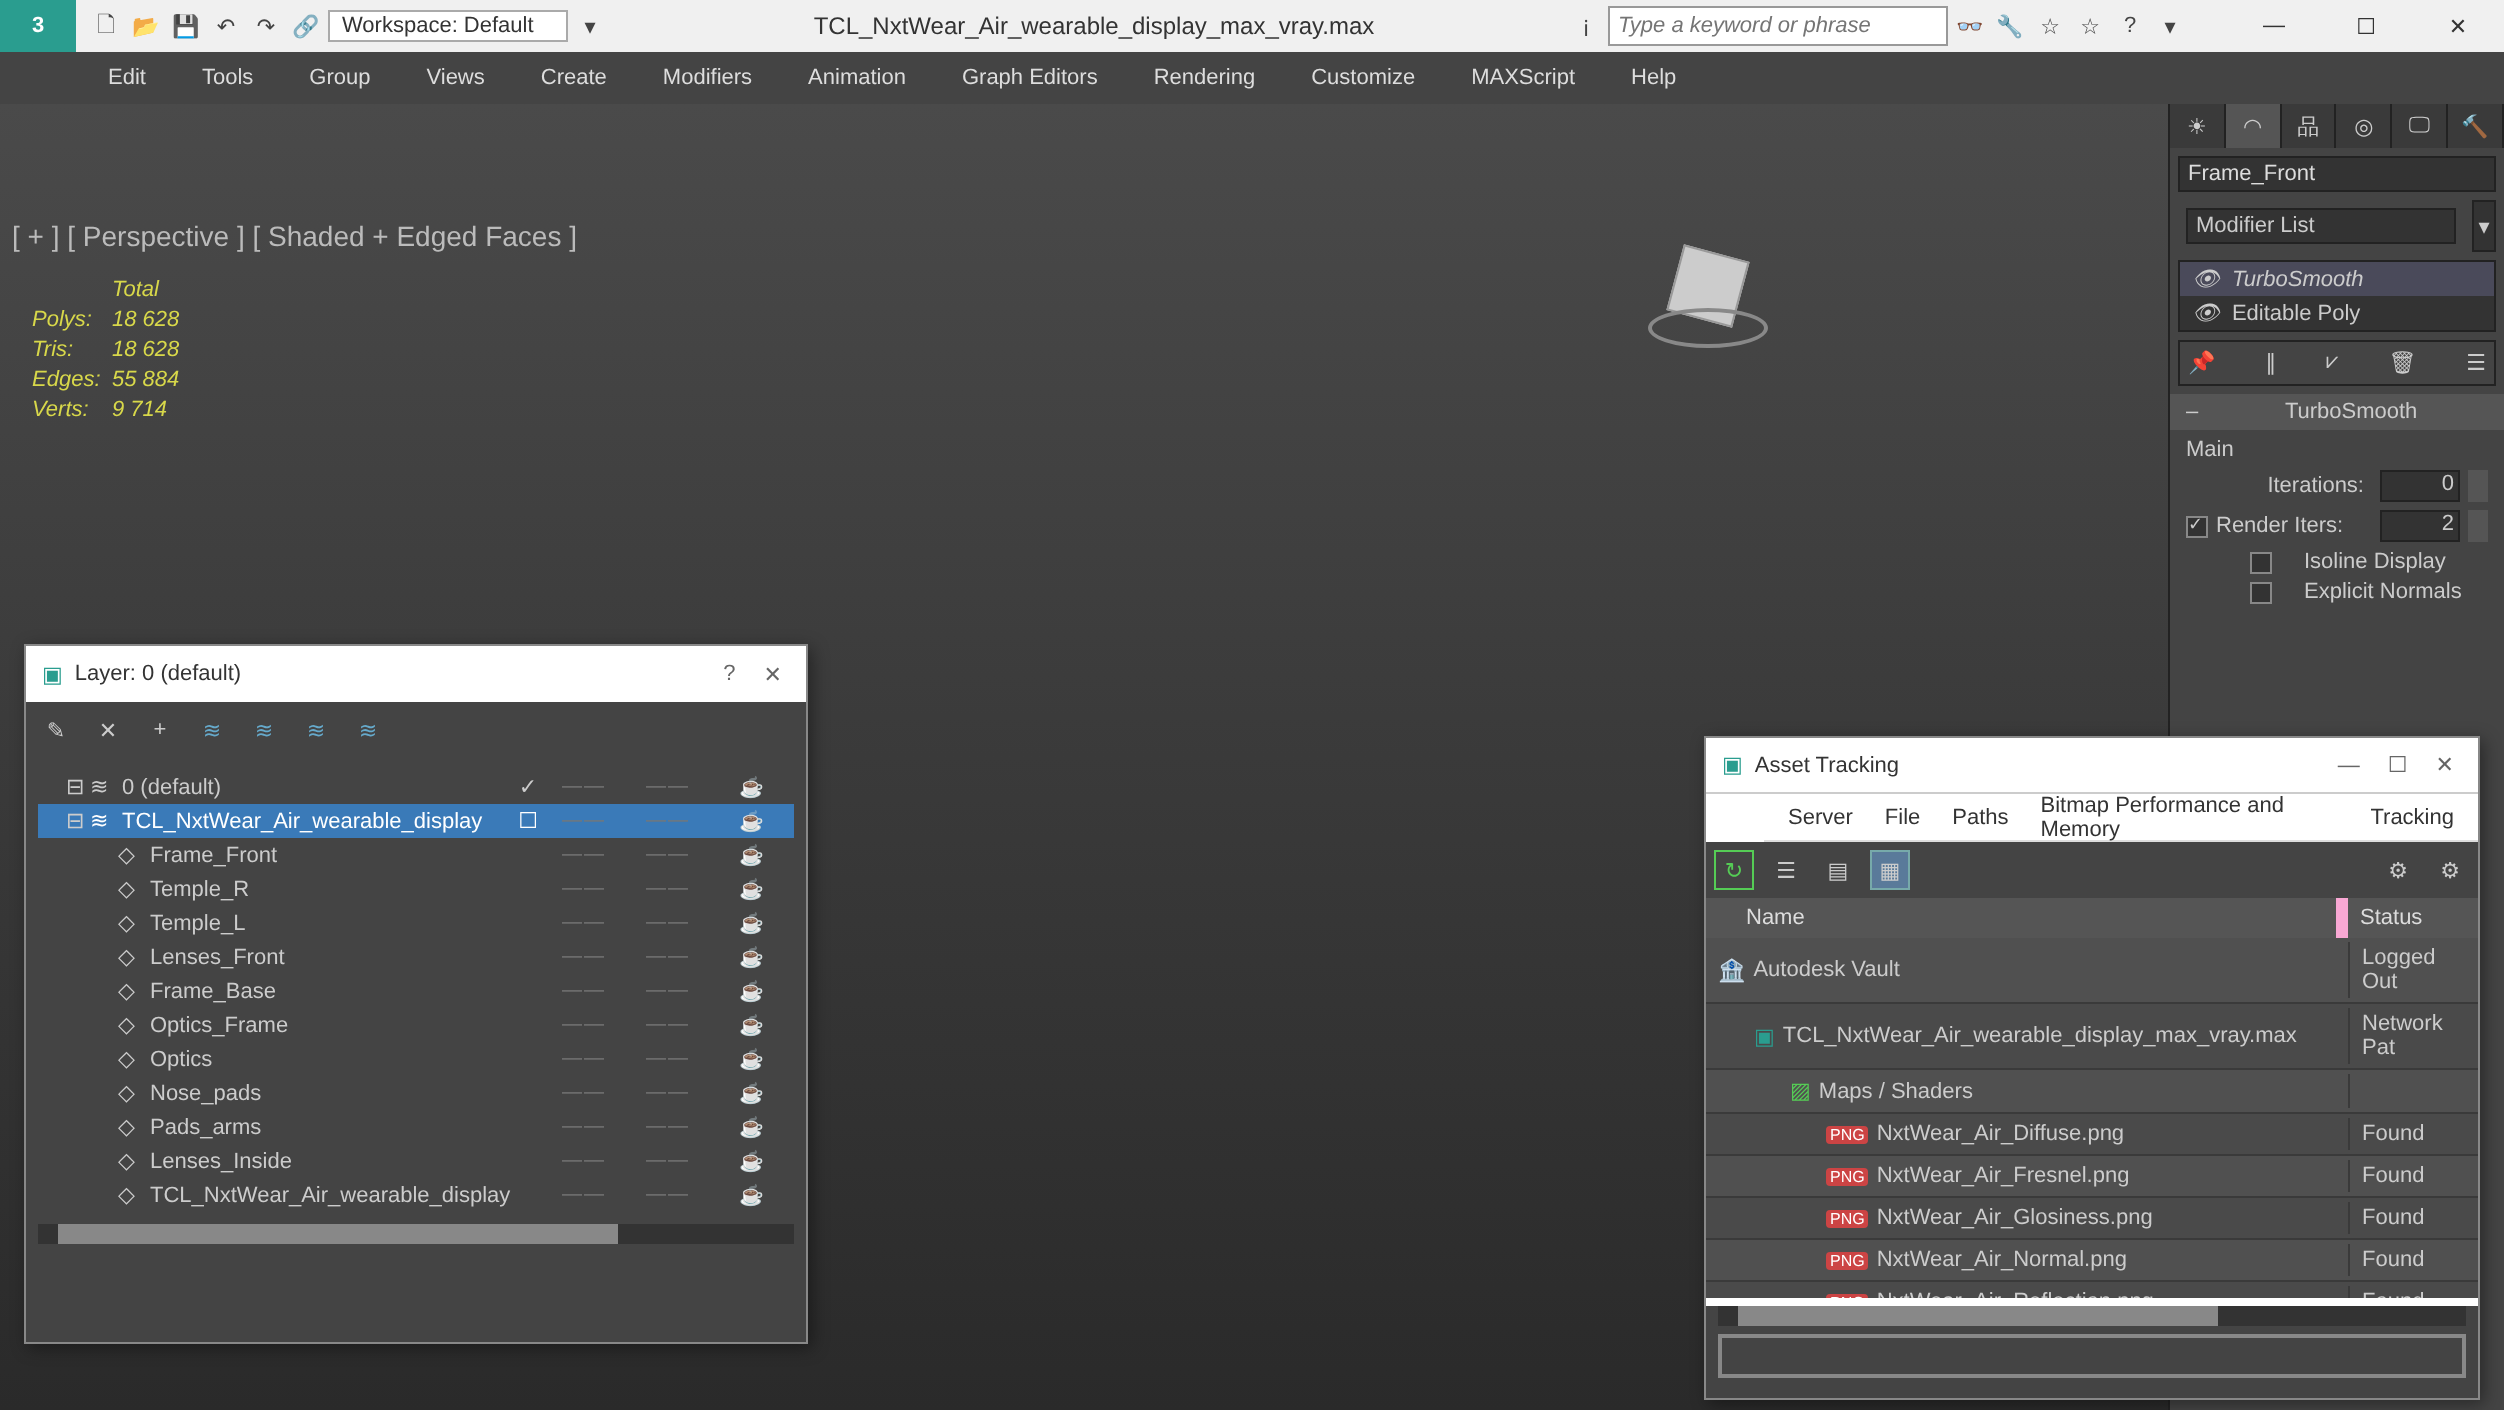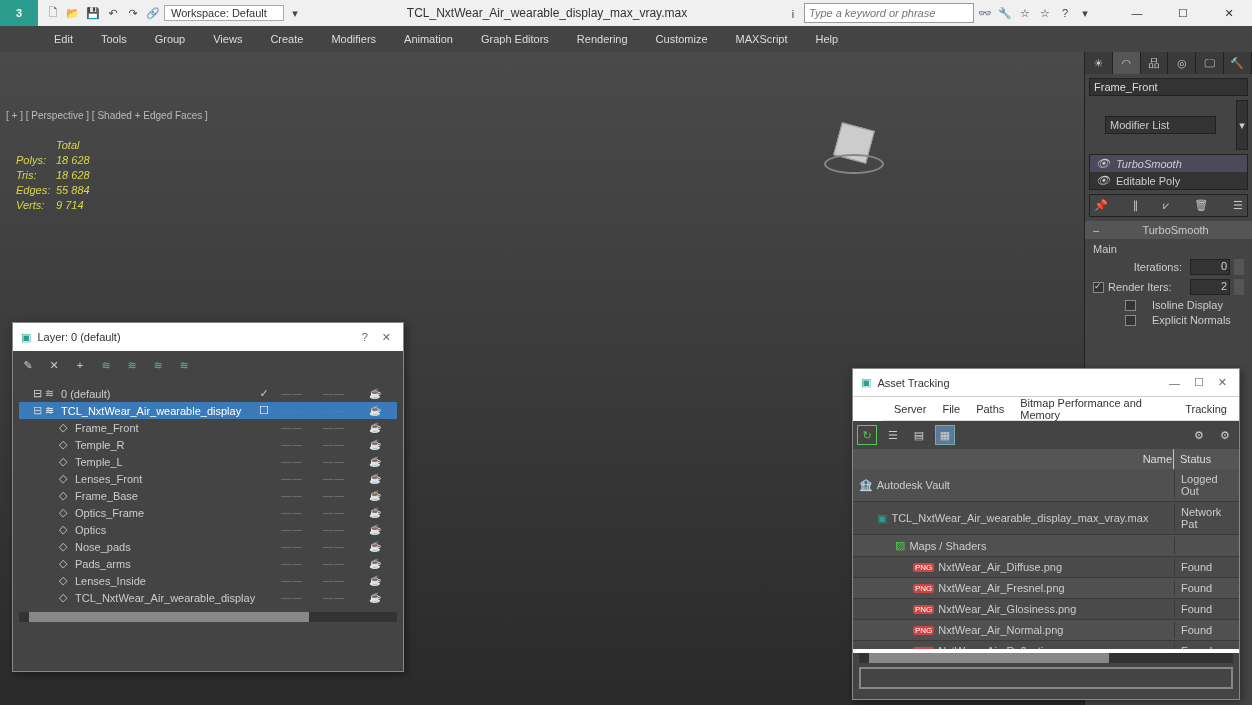--- a/index.html
+++ b/index.html
@@ -15,21 +15,21 @@
 .search-wrap { display: flex; align-items: center; gap: 2px; }
 .search-input { width: 170px; height: 20px; border: 1px solid #999; background: #fff; font-style: italic; padding: 0 4px; color: #888; }
 .win-btns { display: flex; margin-left: 20px; }
 .win-btn { width: 46px; height: 26px; display: flex; align-items: center; justify-content: center; color: #333; cursor: pointer; }
 
 
 .menubar { height: 26px; background: #444; display: flex; align-items: center; padding-left: 40px; gap: 0; }
 .menu-item { padding: 4px 14px; color: #ddd; cursor: pointer; }
 
 
-.vp-label { position: absolute; top: 58px; left: 6px; color: #bbb; font-size: 10px; }
+.vp-label { position: absolute; top: 58px; left: 6px; color: #bbb; font-size: 14px; }
 
 
 .stats { position: absolute; top: 86px; left: 16px; color: #d8d84a; font-size: 11px; line-height: 15px; font-style: italic; }
 .stats-row { display: flex; }
 .stats-label { width: 40px; }
 .stats-val { }
 
 
 .viewport { position: absolute; top: 52px; left: 0; right: 168px; bottom: 0; background: linear-gradient(#4a4a4a, #2a2a2a); }
 
@@ -41,21 +41,21 @@
 .viewcube { position: absolute; top: 74px; right: 200px; width: 60px; height: 50px; }
 .vc-cube { width: 34px; height: 34px; background: #ccc; margin: 0 auto; transform: rotate(15deg); border: 1px solid #999; }
 .vc-ring { width: 60px; height: 20px; border: 2px solid #888; border-radius: 50%; position: absolute; bottom: 2px; }
 
 
 .cmd-panel { position: absolute; top: 52px; right: 0; width: 168px; bottom: 0; background: #444; border-left: 1px solid #222; }
 .cmd-tabs { height: 22px; display: flex; background: #3a3a3a; }
 .cmd-tab { flex: 1; display: flex; align-items: center; justify-content: center; border-right: 1px solid #222; cursor: pointer; color: #ccc; }
 .cmd-tab.active { background: #555; }
 .obj-name { margin: 4px; height: 18px; background: #333; border: 1px solid #222; padding: 2px 4px; color: #ddd; }
-.mod-list { margin: 16px; height: 18px; background: #333; border: 1px solid #222; padding: 2px 4px; display: flex; justify-content: space-between; }
+.mod-list { margin: 4px; height: 18px; background: #333; border: 1px solid #222; padding: 2px 4px; display: flex; justify-content: space-between; }
 .mod-stack { margin: 4px; background: #333; border: 1px solid #222; }
 .mod-row { padding: 2px 6px; display: flex; align-items: center; gap: 6px; font-style: italic; }
 .mod-row.selected { background: #4a4a5a; }
 .mod-tools { margin: 4px; display: flex; justify-content: space-between; padding: 4px; border: 1px solid #222; }
 .rollout-hdr { background: #555; padding: 3px 8px; margin: 4px 0 0 0; display: flex; gap: 8px; }
 .rollout-body { padding: 4px 8px; }
 .param-row { display: flex; align-items: center; gap: 4px; margin: 4px 0; }
 .param-label { flex: 1; text-align: right; margin-right: 4px; }
 .spinner { width: 40px; height: 16px; background: #333; border: 1px solid #222; text-align: right; padding: 0 2px; }
 .spin-btns { width: 10px; height: 16px; background: #555; }
@@ -90,21 +90,21 @@
 
 .asset-dlg { top: 368px; left: 852px; width: 388px; height: 332px; background: #fff; }
 .asset-dlg .dlg-title { border-bottom: 1px solid #ccc; }
 .asset-menu { height: 24px; display: flex; align-items: center; padding: 0 4px; gap: 0; color: #333; border-bottom: 1px solid #ddd; margin-left: 29px; }
 .am-item { padding: 3px 8px; cursor: pointer; }
 .asset-tools { height: 28px; background: #444; display: flex; align-items: center; padding: 0 4px; gap: 6px; }
 .at-btn { width: 20px; height: 20px; display: flex; align-items: center; justify-content: center; cursor: pointer; border: 1px solid transparent; }
 .at-btn.active { background: #5a7a9a; border-color: #7aa; }
 .asset-body { background: #444; height: calc(100% - 80px - 50px); overflow: hidden; }
 .asset-hdr { display: flex; background: #555; color: #ddd; }
-.ah-name { flex: 1; padding: 4px 1px; border-right: 1px solid #f9a8d4; text-align: right; }
+.ah-name { flex: 1; padding: 4px 20px; border-right: 6px solid #f9a8d4; }
 .ah-status { width: 65px; padding: 4px 6px; }
 .asset-row { display: flex; padding: 2px 0; border-bottom: 1px solid #3a3a3a; color: #ccc; }
 .asset-row:nth-child(even) { background: #4a4a4a; }
 .asset-row:nth-child(odd) { background: #505050; }
 .ar-name { flex: 1; padding: 2px 6px; display: flex; align-items: center; gap: 4px; overflow: hidden; white-space: nowrap; }
 .ar-status { width: 65px; padding: 2px 6px; border-left: 1px solid #3a3a3a; }
 .ar-ind { display: inline-block; }
 .png-badge { background: #c44; color: #fff; font-size: 8px; padding: 0 2px; border-radius: 2px; }
 .asset-scroll { height: 10px; background: #333; margin: 4px 6px; position: relative; }
 .asset-scroll-thumb { position: absolute; height: 100%; background: #888; left: 10px; width: 240px; }

